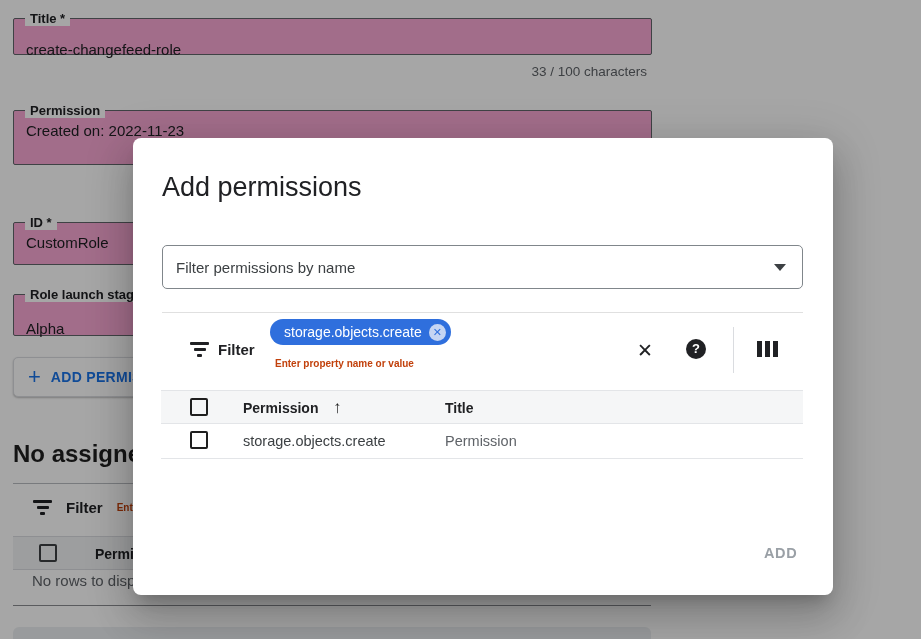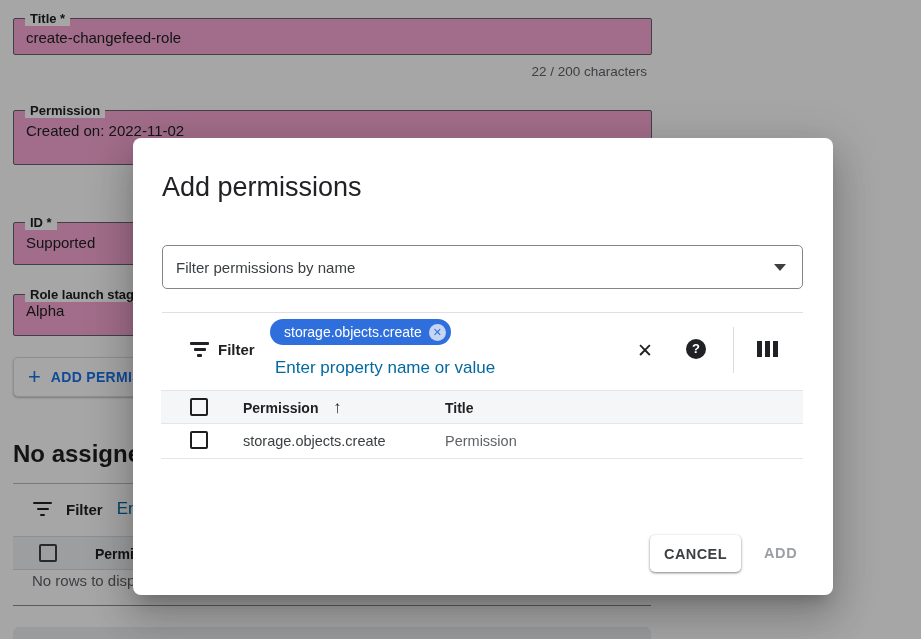--- a/index.html
+++ b/index.html
@@ -44,21 +44,21 @@
     font-weight: 700; color: #1f1f1f; white-space: nowrap;
   }
   .hr { position: absolute; height: 1px; background: #b9bcc0; }
   .filter-icon { display: inline-block; width: 19px; }
   .filter-icon i { display: block; height: 2.5px; background: #202124; margin: 0 auto 3.5px; border-radius: 1px; }
   .filter-icon i:nth-child(1){ width: 19px; }
   .filter-icon i:nth-child(2){ width: 12px; }
   .filter-icon i:nth-child(3){ width: 5px; margin-bottom: 0; }
   .bg-filter-row { position: absolute; left: 33px; top: 499px; display: flex; align-items: center; gap: 14px; }
   .filter-word { font-size: 15px; font-weight: 700; color: #202124; }
-  .ph-text { font-size: 17px; color: #0369a1; white-space: nowrap; }
+  .ph-text { font-size: 10px; color: #c2410c; white-space: nowrap; font-weight: bold; }
   .bg-table-head {
     position: absolute; left: 13px; top: 536px; width: 638px; height: 34px;
     background: #f1f3f4; border-top: 1px solid #dadce0; border-bottom: 1px solid #dadce0;
   }
   .cbx {
     width: 18px; height: 18px; border: 2px solid #3c4043; border-radius: 2px;
     background: transparent; display: inline-block; cursor: pointer;
   }
   .bg-table-head .cbx { position: absolute; left: 26px; top: 7px; }
   .bg-th-label { position: absolute; left: 82px; top: 9px; font-size: 14px; font-weight: 700; white-space: nowrap; }
@@ -143,37 +143,37 @@
 </style>
 </head>
 <body>
 
 <div class="screen">
 
   <div class="bg-form">
 
     <div class="mfield" style="left:13px; top:18px; width:639px; height:37px;">
       <span class="flabel">Title *</span>
-      <span class="fvalue" style="top:10px;">create-changefeed-role</span>
-    </div>
-    <div class="char-counter">22 / 200 characters</div>
+      <span class="fvalue" style="top:22px;">create-changefeed-role</span>
+    </div>
+    <div class="char-counter">33 / 100 characters</div>
 
     <div class="mfield" style="left:13px; top:110px; width:639px; height:55px;">
       <span class="flabel">Permission</span>
-      <span class="fvalue" style="top:11px;">Created on: 2022-11-02</span>
+      <span class="fvalue" style="top:11px;">Created on: 2022-11-23</span>
     </div>
 
     <div class="mfield" style="left:13px; top:222px; width:639px; height:43px;">
       <span class="flabel">ID *</span>
-      <span class="fvalue" style="top:11px;">Supported</span>
+      <span class="fvalue" style="top:11px;">CustomRole</span>
     </div>
 
     <div class="mfield" style="left:13px; top:294px; width:639px; height:42px;">
       <span class="flabel">Role launch stage</span>
-      <span class="fvalue" style="top:7px;">Alpha</span>
+      <span class="fvalue" style="top:25px;">Alpha</span>
     </div>
 
     <div class="add-perm-btn">
       <span class="plus">+</span>
       <span class="bl">ADD PERMISSIONS</span>
     </div>
 
     <div class="bg-heading">No assigned permissions</div>
     <div class="hr" style="left:13px; top:483px; width:638px;"></div>
 
@@ -237,17 +237,16 @@
       <span class="sort-arrow">↑</span>
       <span class="m-col-status">Title</span>
     </div>
 
     <div class="m-table-row">
       <span class="cbx"></span>
       <span class="m-cell-perm">storage.objects.create</span>
       <span class="m-cell-status">Permission</span>
     </div>
 
-    <button class="cancel-btn">CANCEL</button>
     <button class="add-btn" disabled="">ADD</button>
   </div>
 
 </div>
 
 </body></html>

